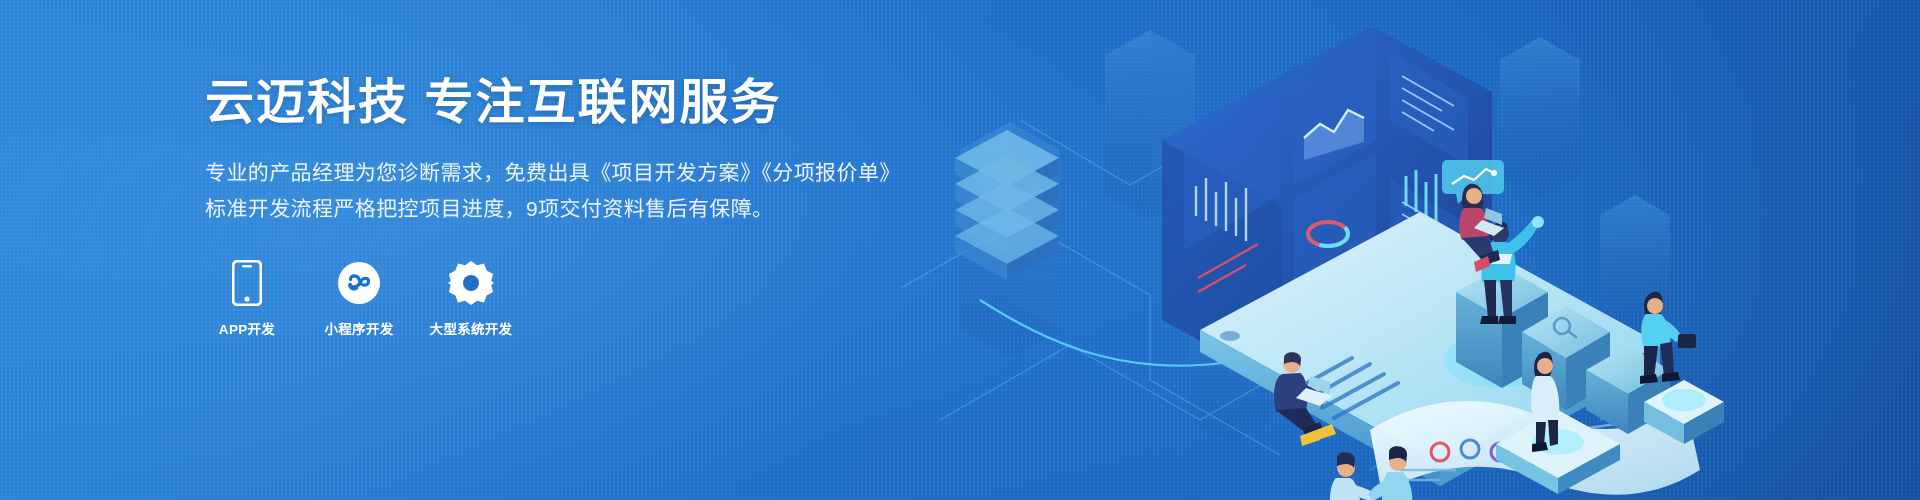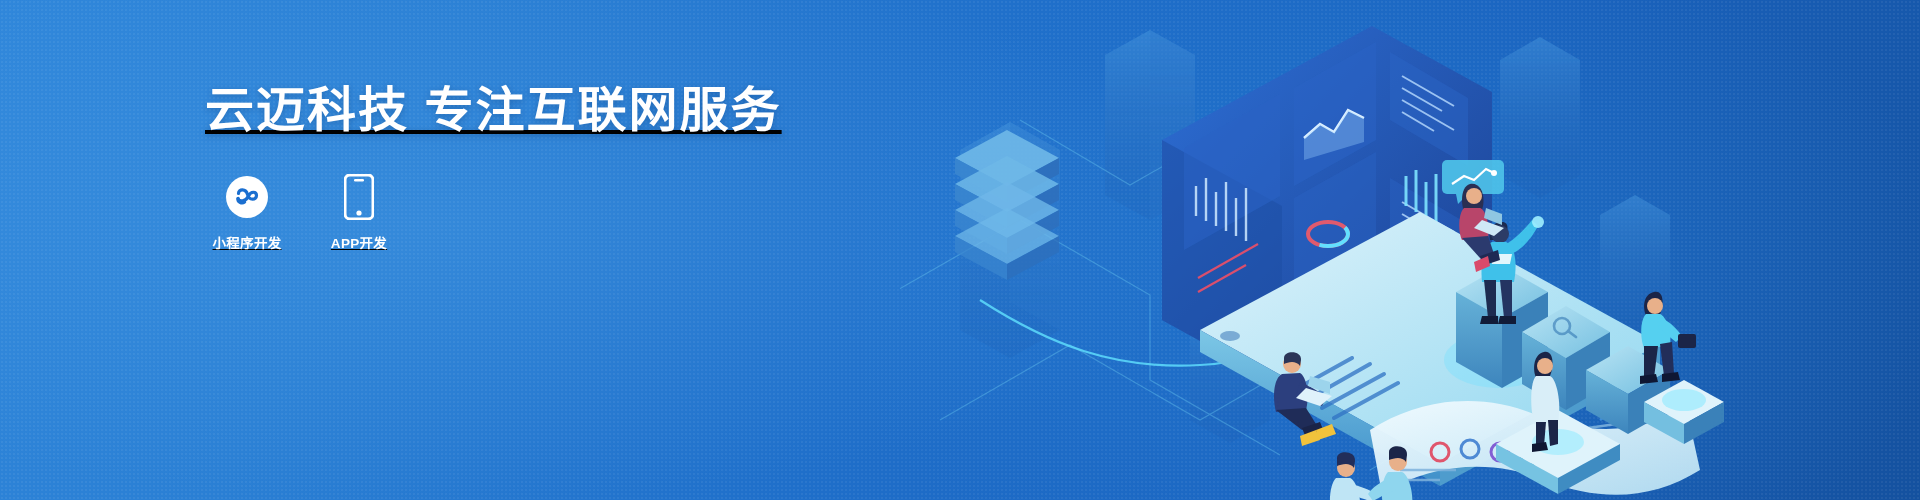--- a/index.html
+++ b/index.html
@@ -30,24 +30,23 @@
   .banner .rightglow {
     position:absolute; right:-5%; top:-20%;
     width:60%; height:150%;
     background:radial-gradient(ellipse at 45% 50%, rgba(40,130,215,.45) 0%, rgba(20,85,170,0) 65%);
     pointer-events:none;
   }
 
   
   .content {
     position:absolute;
-    left:205px; top:80px;
+    left:205px; top:72px;
     width:760px;
     z-index:6;
-    text-decoration:underline;
   }
   .headline {
     color:#ffffff;
     font-size:49px;
     font-weight:bold;
     letter-spacing:2px;
     line-height:1.25;
     white-space:nowrap;
     text-shadow:0 2px 6px rgba(0,40,90,.25);
   }
@@ -396,44 +395,60 @@
         </g>
       </g>
 
     </svg>
   </div>
 
   <div class="content">
 
     <h1 class="headline">云迈科技 专注互联网服务</h1>
 
+    <div class="subtitle">
+      <span class="line">专业的产品经理为您诊断需求，免费出具《项目开发方案》《分项报价单》</span>
+      <span class="line">标准开发流程严格把控项目进度，9项交付资料售后有保障。</span>
+    </div>
 
     <div class="services">
+
+      <div class="service">
+        <span class="glyph">
+          <svg width="30" height="46" viewBox="0 0 30 46">
+            <rect x="1" y="1" width="28" height="44" rx="5" fill="none" stroke="#ffffff" stroke-width="3"></rect>
+            <rect x="10" y="5" width="10" height="2.6" rx="1.3" fill="#ffffff"></rect>
+            <circle cx="15" cy="39" r="2.6" fill="#ffffff"></circle>
+          </svg>
+        </span>
+        <span class="slabel">APP开发</span>
+      </div>
 
       <div class="service">
         <span class="glyph">
           <svg width="44" height="44" viewBox="0 0 44 44">
             <circle cx="22" cy="22" r="21" fill="#ffffff"></circle>
             <path d="M13.5,18.5 C13.5,13.8 21,13.2 22.5,19.5 C24,25.8 31.5,25.2 31.5,20.5
                      C31.5,16.4 25.8,15.8 23.5,21 C21.2,26.2 14.2,27.6 13,23.5" fill="none" stroke="#1b6fd0" stroke-width="3.2" stroke-linecap="round"></path>
             <path d="M13,23.5 C12.4,26.6 16.6,29.4 19.6,27" fill="none" stroke="#1b6fd0" stroke-width="3.2" stroke-linecap="round"></path>
           </svg>
         </span>
         <span class="slabel">小程序开发</span>
       </div>
 
+
+
       <div class="service">
         <span class="glyph">
-          <svg width="30" height="46" viewBox="0 0 30 46">
-            <rect x="1" y="1" width="28" height="44" rx="5" fill="none" stroke="#ffffff" stroke-width="3"></rect>
-            <rect x="10" y="5" width="10" height="2.6" rx="1.3" fill="#ffffff"></rect>
-            <circle cx="15" cy="39" r="2.6" fill="#ffffff"></circle>
+          <svg width="46" height="46" viewBox="0 0 46 46">
+            <path d="M23,1 L29,5.2 L36,3.6 L38.6,10.4 L45,14 L43.2,21 L46,23 L43.2,25
+                     L45,32 L38.6,35.6 L36,42.4 L29,40.8 L23,45 L17,40.8 L10,42.4
+                     L7.4,35.6 L1,32 L2.8,25 L0,23 L2.8,21 L1,14 L7.4,10.4 L10,3.6
+                     L17,5.2 Z" fill="#ffffff"></path>
+            <circle cx="23" cy="23" r="8" fill="#1f6fc9"></circle>
           </svg>
         </span>
-        <span class="slabel">APP开发</span>
+        <span class="slabel">大型系统开发</span>
       </div>
-
-
-
 
     </div>
   </div>
 </div>
 
 </body></html>

